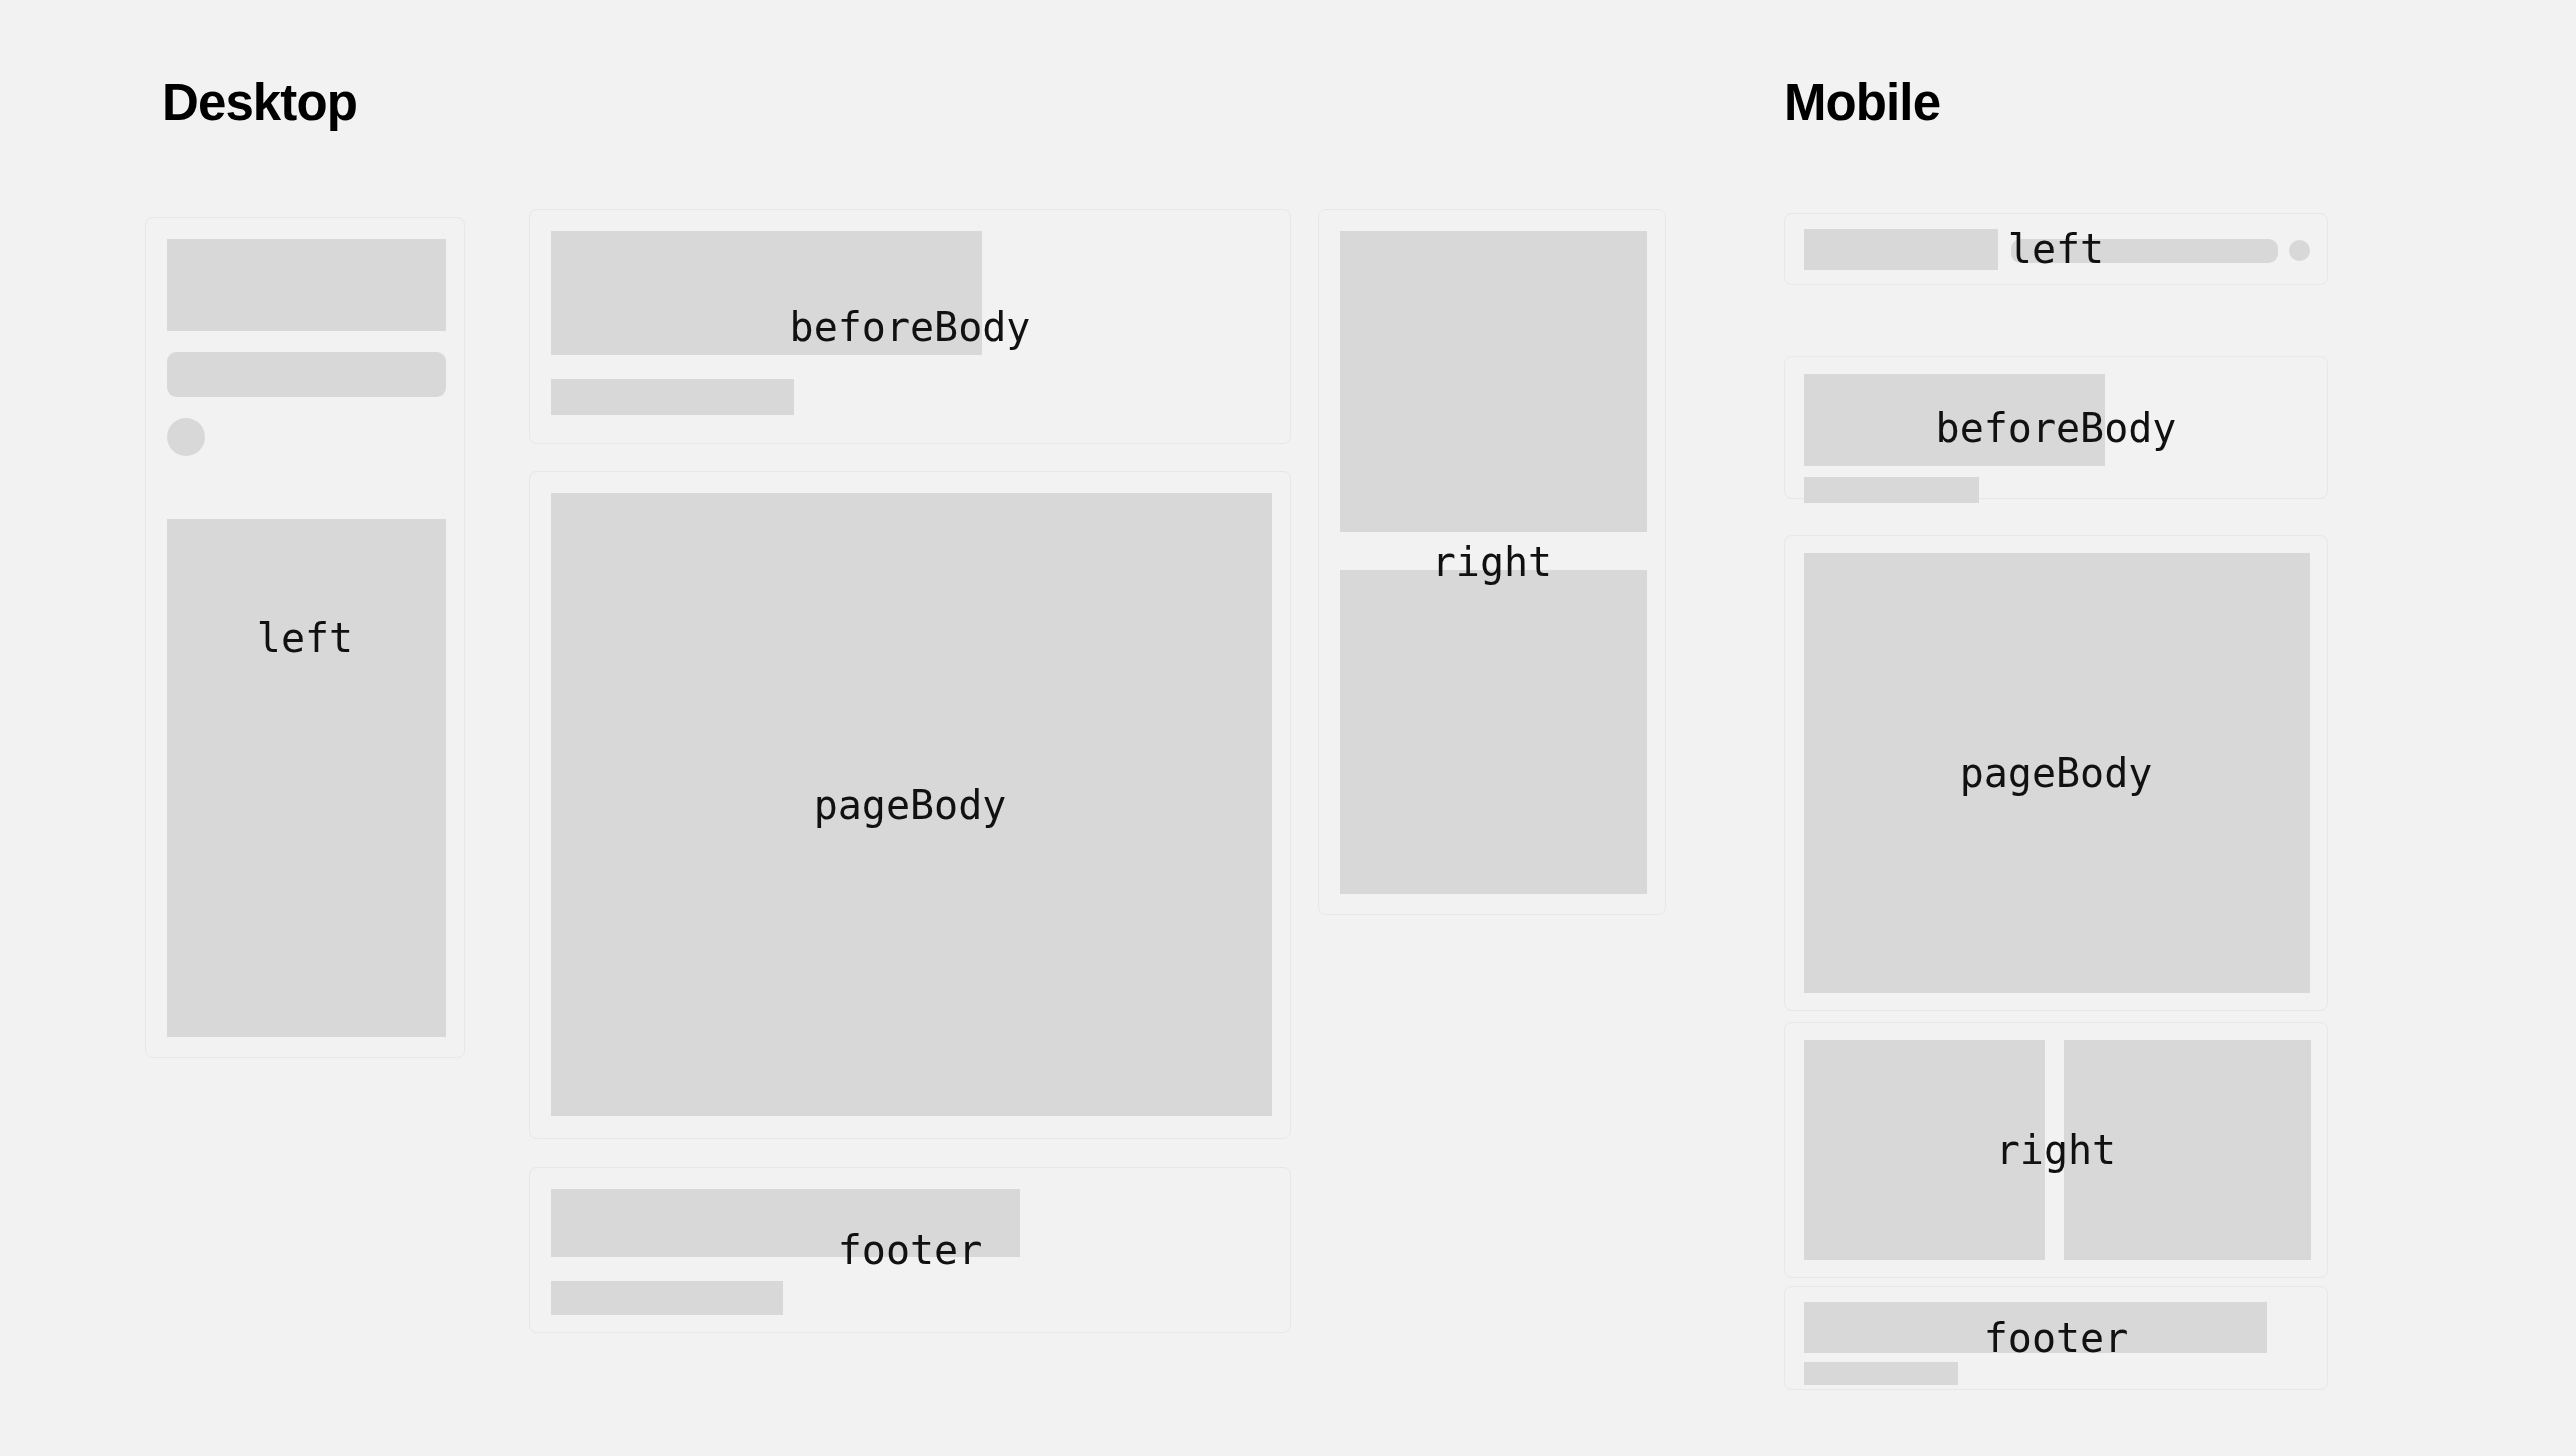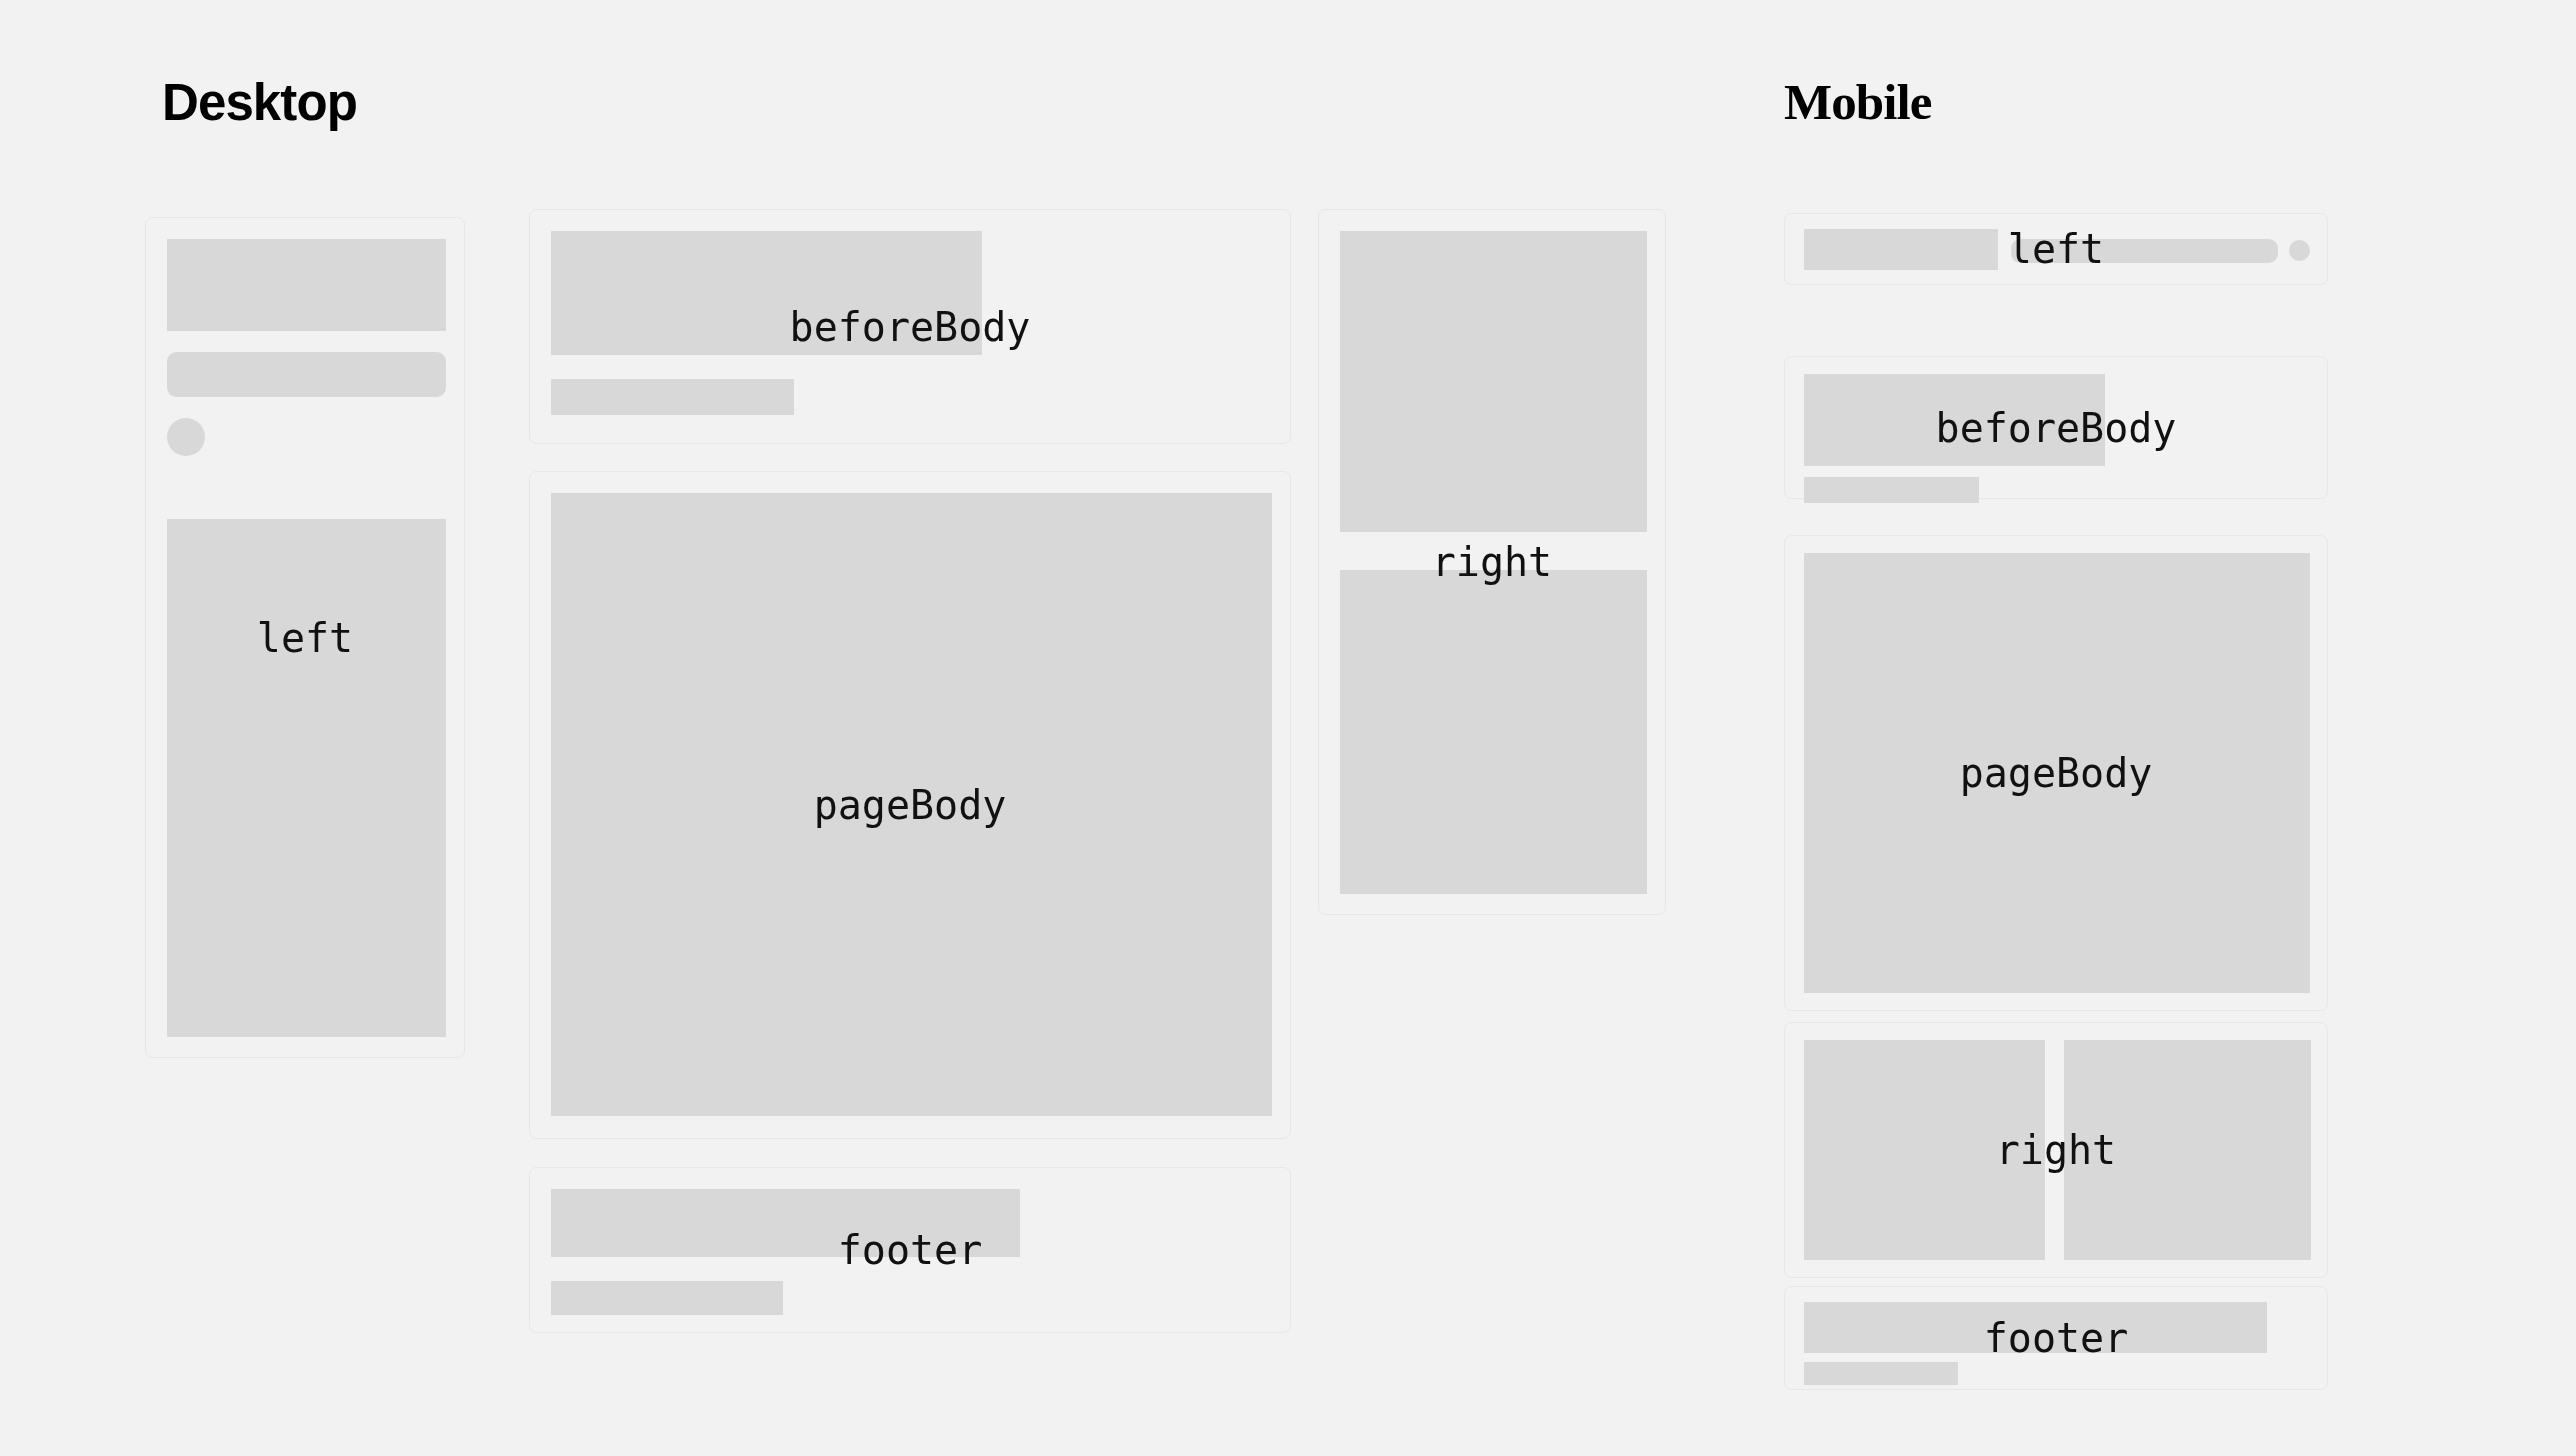--- a/index.html
+++ b/index.html
@@ -24,21 +24,21 @@
     position: absolute;
     font-family: "Liberation Sans", sans-serif;
     font-weight: bold;
     font-size: 51px;
     letter-spacing: -0.9px;
     color: #000000;
     line-height: 1;
     white-space: nowrap;
   }
   #heading-desktop { left: 145px; top: 77px; margin-left: 17px; }
-  #heading-mobile  { left: 1784px; top: 77px; font-family: Liberation Serif, serif; }
+  #heading-mobile  { left: 1784px; top: 77px; }
 
   
   .panel {
     position: absolute;
     background: #f2f2f2;
     border: 1.9px solid #e7e7e7;
     border-radius: 7.5px;
   }
 
   

